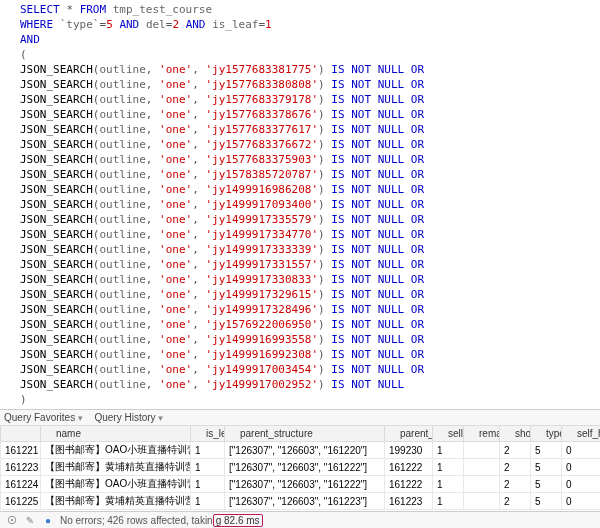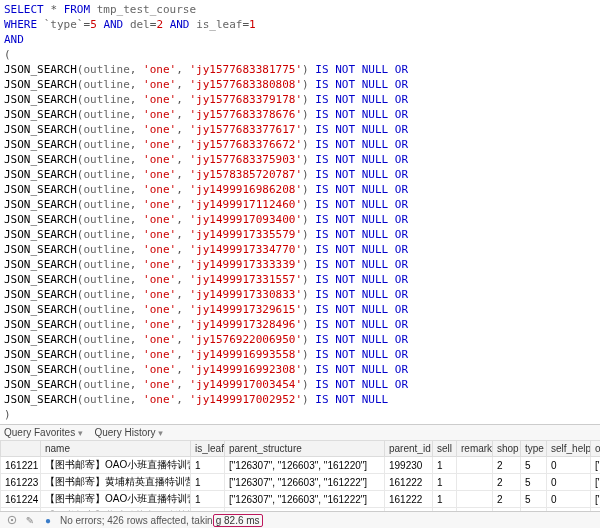--- a/index.html
+++ b/index.html
@@ -1,29 +1,29 @@
 <!DOCTYPE html>
 <html><head>
 <meta charset="utf-8">
 <style>
 * { margin: 0; padding: 0; box-sizing: border-box; }
 body { font-family: Menlo, Monaco, Consolas, monospace; font-size: 11px; background: #fff; color: #000; width: 600px; height: 528px; overflow: hidden; display: flex; flex-direction: column; }
-.editor { padding: 2px 4px; line-height: 15px; overflow: hidden; }
+.editor { padding: 2px 20px; line-height: 15px; overflow: hidden; }
 .ln { white-space: pre; }
 .k { color: #0000cc; }
 .op { color: #555; }
 .num { color: #cc0000; }
 .str { color: #cc0000; }
 .id { color: #666; }
 .fn { color: #000; }
 .middle { border-top: 1px solid #ccc; background: #f7f7f7; padding: 2px 4px; display: flex; gap: 12px; font-family: -apple-system, Helvetica, Arial, sans-serif; font-size: 10px; color: #444; }
 .middle .chev { color: #888; font-size: 9px; }
 .results { flex: 1; overflow: hidden; background: #fff; }
 table { border-collapse: collapse; width: 100%; font-family: -apple-system, Helvetica, Arial, sans-serif; font-size: 10px; table-layout: fixed; }
-th { background: #f3f3f3; border: 1px solid #dcdcdc; padding: 2px 4px; text-align: left; font-weight: normal; color: #333; white-space: nowrap; overflow: hidden; }
+th { background: #f3f3f3; border: 1px solid #dcdcdc; padding: 2px 15px; text-align: left; font-weight: normal; color: #333; white-space: nowrap; overflow: hidden; }
 td { border: 1px solid #e8e8e8; padding: 1px 4px; white-space: nowrap; overflow: hidden; text-overflow: clip; }
 td.r { text-align: left; }
 .status { border-top: 1px solid #ccc; background: #f7f7f7; padding: 2px 6px; display: flex; align-items: center; gap: 6px; font-family: -apple-system, Helvetica, Arial, sans-serif; font-size: 10px; color: #555; }
 .status .ic { width: 12px; height: 12px; display: inline-flex; align-items: center; justify-content: center; color: #888; }
 .status .hl { border: 1px solid #be185d; padding: 0 2px; border-radius: 2px; color: #333; text-align: center; }
 .gear { width: 12px; height: 12px; }
 </style>
 </head>
 <body>
 
@@ -34,21 +34,20 @@
     <div class="ln"><span class="op">(</span></div>
     <div class="ln"><span class="fn">JSON_SEARCH</span><span class="op">(</span><span class="id">outline</span><span class="op">,</span> <span class="str">'one'</span><span class="op">,</span> <span class="str">'jy1577683381775'</span><span class="op">)</span> <span class="k">IS NOT NULL</span> <span class="k">OR</span></div>
     <div class="ln"><span class="fn">JSON_SEARCH</span><span class="op">(</span><span class="id">outline</span><span class="op">,</span> <span class="str">'one'</span><span class="op">,</span> <span class="str">'jy1577683380808'</span><span class="op">)</span> <span class="k">IS NOT NULL</span> <span class="k">OR</span></div>
     <div class="ln"><span class="fn">JSON_SEARCH</span><span class="op">(</span><span class="id">outline</span><span class="op">,</span> <span class="str">'one'</span><span class="op">,</span> <span class="str">'jy1577683379178'</span><span class="op">)</span> <span class="k">IS NOT NULL</span> <span class="k">OR</span></div>
     <div class="ln"><span class="fn">JSON_SEARCH</span><span class="op">(</span><span class="id">outline</span><span class="op">,</span> <span class="str">'one'</span><span class="op">,</span> <span class="str">'jy1577683378676'</span><span class="op">)</span> <span class="k">IS NOT NULL</span> <span class="k">OR</span></div>
     <div class="ln"><span class="fn">JSON_SEARCH</span><span class="op">(</span><span class="id">outline</span><span class="op">,</span> <span class="str">'one'</span><span class="op">,</span> <span class="str">'jy1577683377617'</span><span class="op">)</span> <span class="k">IS NOT NULL</span> <span class="k">OR</span></div>
     <div class="ln"><span class="fn">JSON_SEARCH</span><span class="op">(</span><span class="id">outline</span><span class="op">,</span> <span class="str">'one'</span><span class="op">,</span> <span class="str">'jy1577683376672'</span><span class="op">)</span> <span class="k">IS NOT NULL</span> <span class="k">OR</span></div>
     <div class="ln"><span class="fn">JSON_SEARCH</span><span class="op">(</span><span class="id">outline</span><span class="op">,</span> <span class="str">'one'</span><span class="op">,</span> <span class="str">'jy1577683375903'</span><span class="op">)</span> <span class="k">IS NOT NULL</span> <span class="k">OR</span></div>
     <div class="ln"><span class="fn">JSON_SEARCH</span><span class="op">(</span><span class="id">outline</span><span class="op">,</span> <span class="str">'one'</span><span class="op">,</span> <span class="str">'jy1578385720787'</span><span class="op">)</span> <span class="k">IS NOT NULL</span> <span class="k">OR</span></div>
     <div class="ln"><span class="fn">JSON_SEARCH</span><span class="op">(</span><span class="id">outline</span><span class="op">,</span> <span class="str">'one'</span><span class="op">,</span> <span class="str">'jy1499916986208'</span><span class="op">)</span> <span class="k">IS NOT NULL</span> <span class="k">OR</span></div>
-    <div class="ln"><span class="fn">JSON_SEARCH</span><span class="op">(</span><span class="id">outline</span><span class="op">,</span> <span class="str">'one'</span><span class="op">,</span> <span class="str">'jy1499917112460'</span><span class="op">)</span> <span class="k">IS NOT NULL</span> <span class="k">OR</span></div>
     <div class="ln"><span class="fn">JSON_SEARCH</span><span class="op">(</span><span class="id">outline</span><span class="op">,</span> <span class="str">'one'</span><span class="op">,</span> <span class="str">'jy1499917093400'</span><span class="op">)</span> <span class="k">IS NOT NULL</span> <span class="k">OR</span></div>
     <div class="ln"><span class="fn">JSON_SEARCH</span><span class="op">(</span><span class="id">outline</span><span class="op">,</span> <span class="str">'one'</span><span class="op">,</span> <span class="str">'jy1499917335579'</span><span class="op">)</span> <span class="k">IS NOT NULL</span> <span class="k">OR</span></div>
     <div class="ln"><span class="fn">JSON_SEARCH</span><span class="op">(</span><span class="id">outline</span><span class="op">,</span> <span class="str">'one'</span><span class="op">,</span> <span class="str">'jy1499917334770'</span><span class="op">)</span> <span class="k">IS NOT NULL</span> <span class="k">OR</span></div>
     <div class="ln"><span class="fn">JSON_SEARCH</span><span class="op">(</span><span class="id">outline</span><span class="op">,</span> <span class="str">'one'</span><span class="op">,</span> <span class="str">'jy1499917333339'</span><span class="op">)</span> <span class="k">IS NOT NULL</span> <span class="k">OR</span></div>
     <div class="ln"><span class="fn">JSON_SEARCH</span><span class="op">(</span><span class="id">outline</span><span class="op">,</span> <span class="str">'one'</span><span class="op">,</span> <span class="str">'jy1499917331557'</span><span class="op">)</span> <span class="k">IS NOT NULL</span> <span class="k">OR</span></div>
     <div class="ln"><span class="fn">JSON_SEARCH</span><span class="op">(</span><span class="id">outline</span><span class="op">,</span> <span class="str">'one'</span><span class="op">,</span> <span class="str">'jy1499917330833'</span><span class="op">)</span> <span class="k">IS NOT NULL</span> <span class="k">OR</span></div>
     <div class="ln"><span class="fn">JSON_SEARCH</span><span class="op">(</span><span class="id">outline</span><span class="op">,</span> <span class="str">'one'</span><span class="op">,</span> <span class="str">'jy1499917329615'</span><span class="op">)</span> <span class="k">IS NOT NULL</span> <span class="k">OR</span></div>
     <div class="ln"><span class="fn">JSON_SEARCH</span><span class="op">(</span><span class="id">outline</span><span class="op">,</span> <span class="str">'one'</span><span class="op">,</span> <span class="str">'jy1499917328496'</span><span class="op">)</span> <span class="k">IS NOT NULL</span> <span class="k">OR</span></div>
     <div class="ln"><span class="fn">JSON_SEARCH</span><span class="op">(</span><span class="id">outline</span><span class="op">,</span> <span class="str">'one'</span><span class="op">,</span> <span class="str">'jy1576922006950'</span><span class="op">)</span> <span class="k">IS NOT NULL</span> <span class="k">OR</span></div>
     <div class="ln"><span class="fn">JSON_SEARCH</span><span class="op">(</span><span class="id">outline</span><span class="op">,</span> <span class="str">'one'</span><span class="op">,</span> <span class="str">'jy1499916993558'</span><span class="op">)</span> <span class="k">IS NOT NULL</span> <span class="k">OR</span></div>

